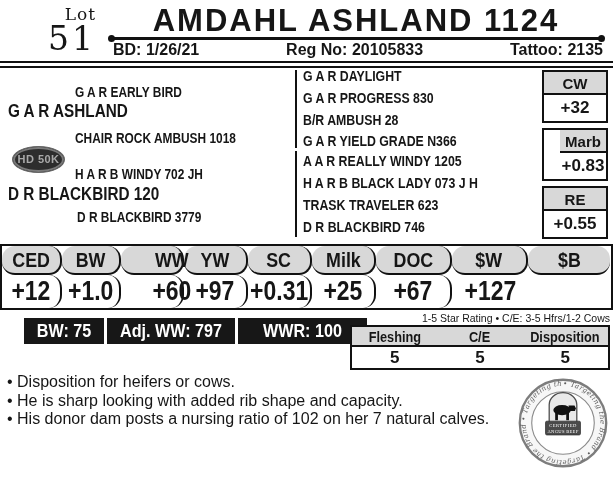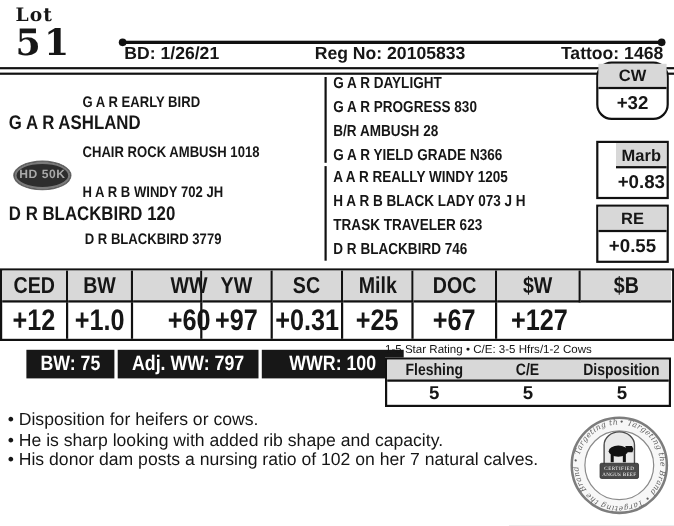--- a/index.html
+++ b/index.html
@@ -5,22 +5,22 @@
   * { margin:0; padding:0; box-sizing:border-box; }
   body { background:#888; }
   .sheet {
     position:relative; width:613px; height:478px; margin:0 auto;
     background:#fff; color:#161616; overflow:hidden;
     font-family:"Liberation Sans", sans-serif;
   }
   .cn { display:inline-block; transform:scaleX(0.85); transform-origin:50% 50%; white-space:nowrap; }
 
   
-  .lot-box { position:absolute; left:14px; top:4px; width:82px; text-align:left;
-             font-family:"DejaVu Serif", serif; font-weight:bold; }
+  .lot-box { position:absolute; left:14px; top:4px; width:82px; text-align:right;
+             font-family:"DejaVu Serif", serif; font-weight:normal; }
   .lot-label { font-size:17px; letter-spacing:1px; }
   .lot-number { font-size:33px; line-height:30px; letter-spacing:3px; }
   .title { position:absolute; left:106px; top:3px; width:500px; text-align:center;
            font-size:31px; font-weight:bold; letter-spacing:2px; white-space:nowrap; }
   .title-rule { position:absolute; left:110px; right:10px; top:37px; height:2.5px; background:#111; }
   .title-rule::before, .title-rule::after { content:""; position:absolute; top:-2.5px;
            width:7px; height:7px; border-radius:50%; background:#111; }
   .title-rule::before { left:-2px; } .title-rule::after { right:-2px; }
   .idrow { position:absolute; left:113px; right:10px; top:41px; display:flex;
            justify-content:space-between; font-weight:bold; font-size:16px; }
@@ -42,38 +42,38 @@
   
   .stat-box { position:absolute; left:542px; width:66px; border:2px solid #111; text-align:center; background:#fff; }
   .stat-head { background:#d8d8d8; height:23px; line-height:23px; font-size:15px;
                font-weight:bold; border-bottom:2px solid #111; }
   .stat-val  { height:26px; line-height:26px; font-size:17px; font-weight:bold; }
 
   
   .epd { position:absolute; left:0; top:244px; width:613px; border:2.5px solid #111; background:#fff; }
   .epd-row { display:flex; }
   .epd-cell { border-right:2px solid #111; display:flex; align-items:center;
-              justify-content:center; font-weight:bold; }
+              justify-content:center; font-weight:bold;border-radius:13px; }
   .epd-cell:last-child { border-right:none; }
   .epd-head .epd-cell { background:#d8d8d8; height:29px; font-size:21px; border-bottom:2px solid #111; }
   .epd-vals .epd-cell { height:33px; font-size:27px; }
   .epd-cell:nth-child(1){width:60px;} .epd-cell:nth-child(2){width:59px;}
   .epd-cell:nth-child(3){width:63px;padding-left:40px;} .epd-cell:nth-child(4){width:64px;}
   .epd-cell:nth-child(5){width:64px;} .epd-cell:nth-child(6){width:64px;}
   .epd-cell:nth-child(7){width:76px;} .epd-cell:nth-child(8){width:76px;}
   .epd-cell:nth-child(9){width:82px;}
 
   
   .wbar { position:absolute; left:24px; top:318px; display:flex; gap:3px; }
   .wseg { background:#171717; color:#fff; height:26px; line-height:26px;
           text-align:center; font-weight:bold; font-size:19px; }
   .wseg:nth-child(1){width:80px;} .wseg:nth-child(2){width:128px;} .wseg:nth-child(3){width:129px;}
 
   
-  .star-note { position:absolute; left:350px; top:312px; width:260px; text-align:left;
+  .star-note { position:absolute; left:350px; top:312px; width:260px; text-align:right;
                font-size:10.5px; white-space:nowrap; }
   .star-table { position:absolute; left:350px; top:325px; width:260px; border:2px solid #111; background:#fff; }
   .star-row { display:flex; }
   .star-row > div { flex:1; text-align:center; }
   .star-head { background:#d8d8d8; border-bottom:2px solid #111; height:20px;
                line-height:20px; font-size:15px; font-weight:bold; }
   .star-vals { height:21px; line-height:21px; font-size:17px; font-weight:bold; }
 
   
   .notes { position:absolute; left:7px; top:373px; width:508px; font-size:16px; line-height:18.5px; }
@@ -84,25 +84,26 @@
 </head>
 <body>
 
 <div class="sheet">
 
   <div class="lot-box">
     <div class="lot-label">Lot</div>
     <div class="lot-number">51</div>
   </div>
 
+  <div class="title">AMDAHL ASHLAND 1124</div>
   <div class="title-rule"></div>
   <div class="idrow">
     <span>BD: 1/26/21</span>
     <span>Reg No: 20105833</span>
-    <span>Tattoo: 1468</span>
+    <span>Tattoo: 2135</span>
   </div>
   <div class="dbl-rule"></div>
 
   <div class="ped ped-grand" style="left:75px; top:84px;">G A R EARLY BIRD</div>
   <div class="ped ped-parent" style="left:8px;  top:101px;">G A R ASHLAND</div>
   <div class="ped ped-grand" style="left:75px; top:130px;">CHAIR ROCK AMBUSH 1018</div>
   <div class="hd-badge">HD 50K</div>
   <div class="ped ped-grand" style="left:75px; top:166px;">H A R B WINDY 702 JH</div>
   <div class="ped ped-parent" style="left:8px;  top:184px;">D R BLACKBIRD 120</div>
   <div class="ped ped-grand" style="left:77px; top:209px;">D R BLACKBIRD 3779</div>
@@ -112,21 +113,21 @@
 
   <div class="ped ped-ggp" style="top:68px;">G A R DAYLIGHT</div>
   <div class="ped ped-ggp" style="top:90px;">G A R PROGRESS 830</div>
   <div class="ped ped-ggp" style="top:112px;">B/R AMBUSH 28</div>
   <div class="ped ped-ggp" style="top:133px;">G A R YIELD GRADE N366</div>
   <div class="ped ped-ggp" style="top:153px;">A A R REALLY WINDY 1205</div>
   <div class="ped ped-ggp" style="top:175px;">H A R B BLACK LADY 073 J H</div>
   <div class="ped ped-ggp" style="top:197px;">TRASK TRAVELER 623</div>
   <div class="ped ped-ggp" style="top:219px;">D R BLACKBIRD 746</div>
 
-  <div class="stat-box" style="top:56px;border-radius:14px;">
+  <div class="stat-box" style="top:70px;">
     <div class="stat-head">CW</div>
     <div class="stat-val">+32</div>
   </div>
   <div class="stat-box" style="top:128px;padding-left:16px;">
     <div class="stat-head">Marb</div>
     <div class="stat-val">+0.83</div>
   </div>
   <div class="stat-box" style="top:186px;">
     <div class="stat-head">RE</div>
     <div class="stat-val">+0.55</div>

